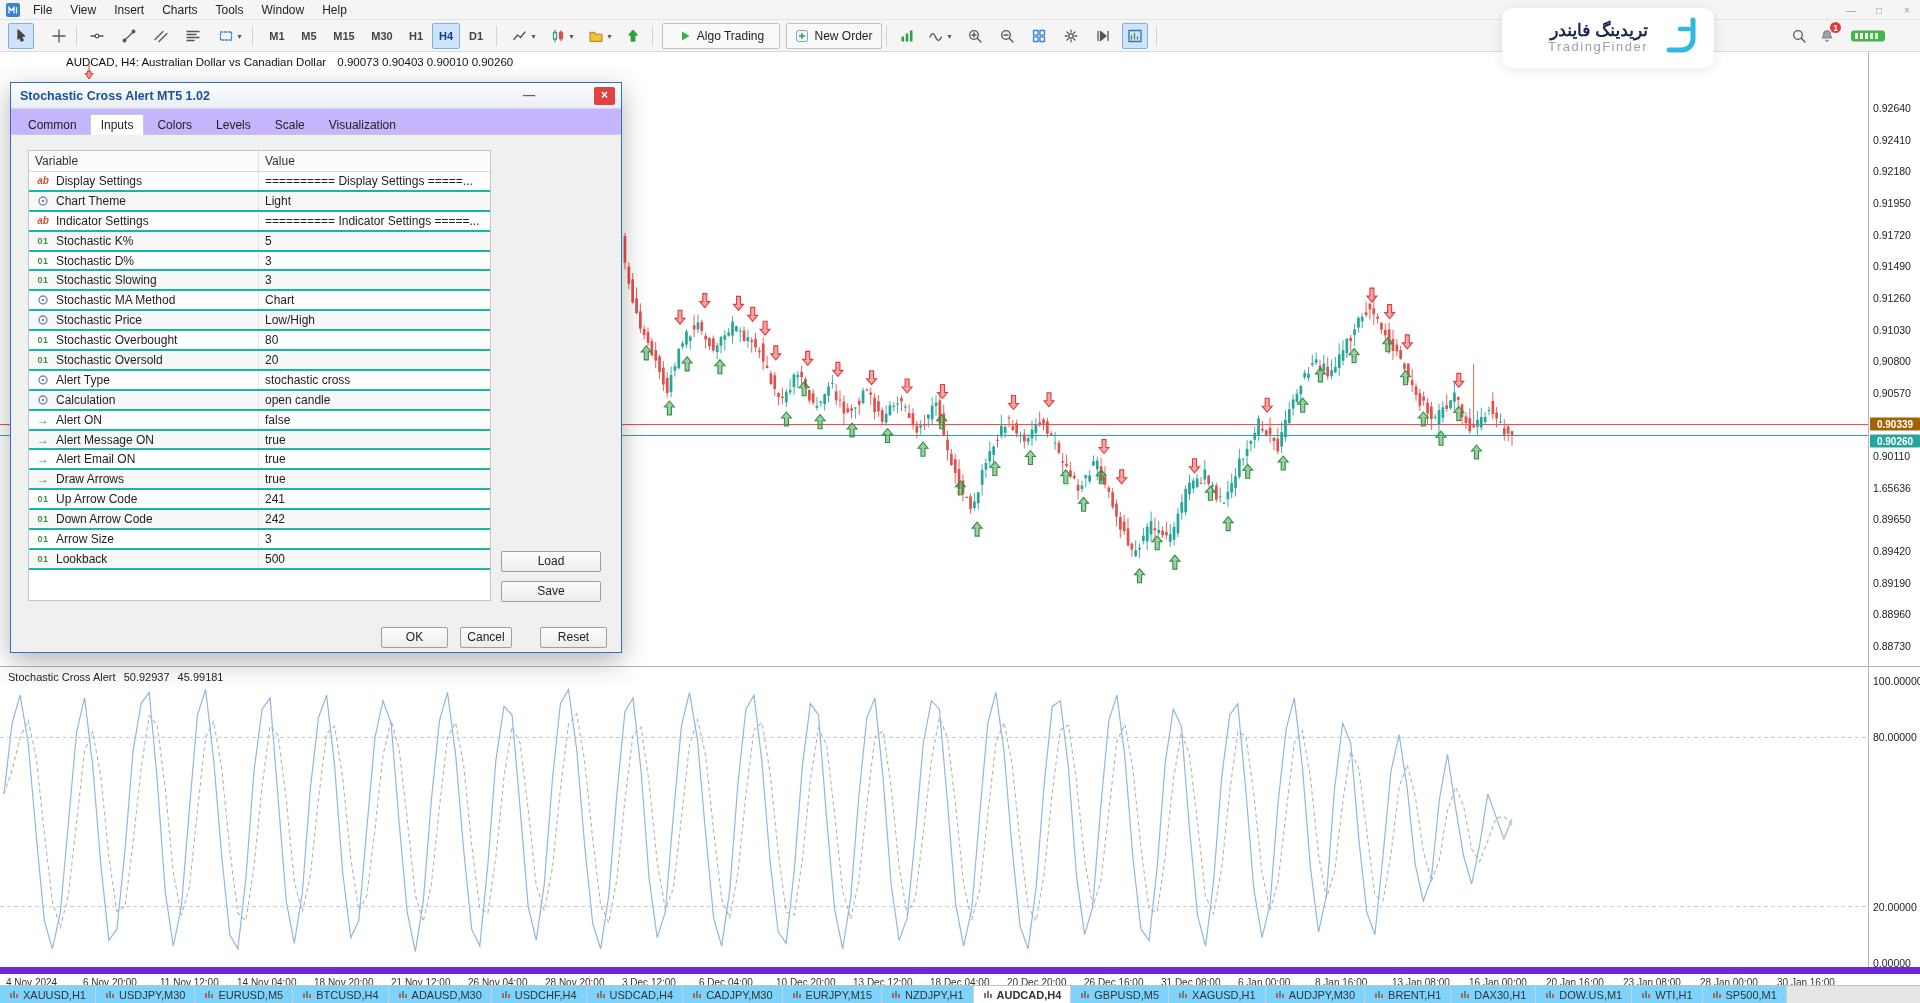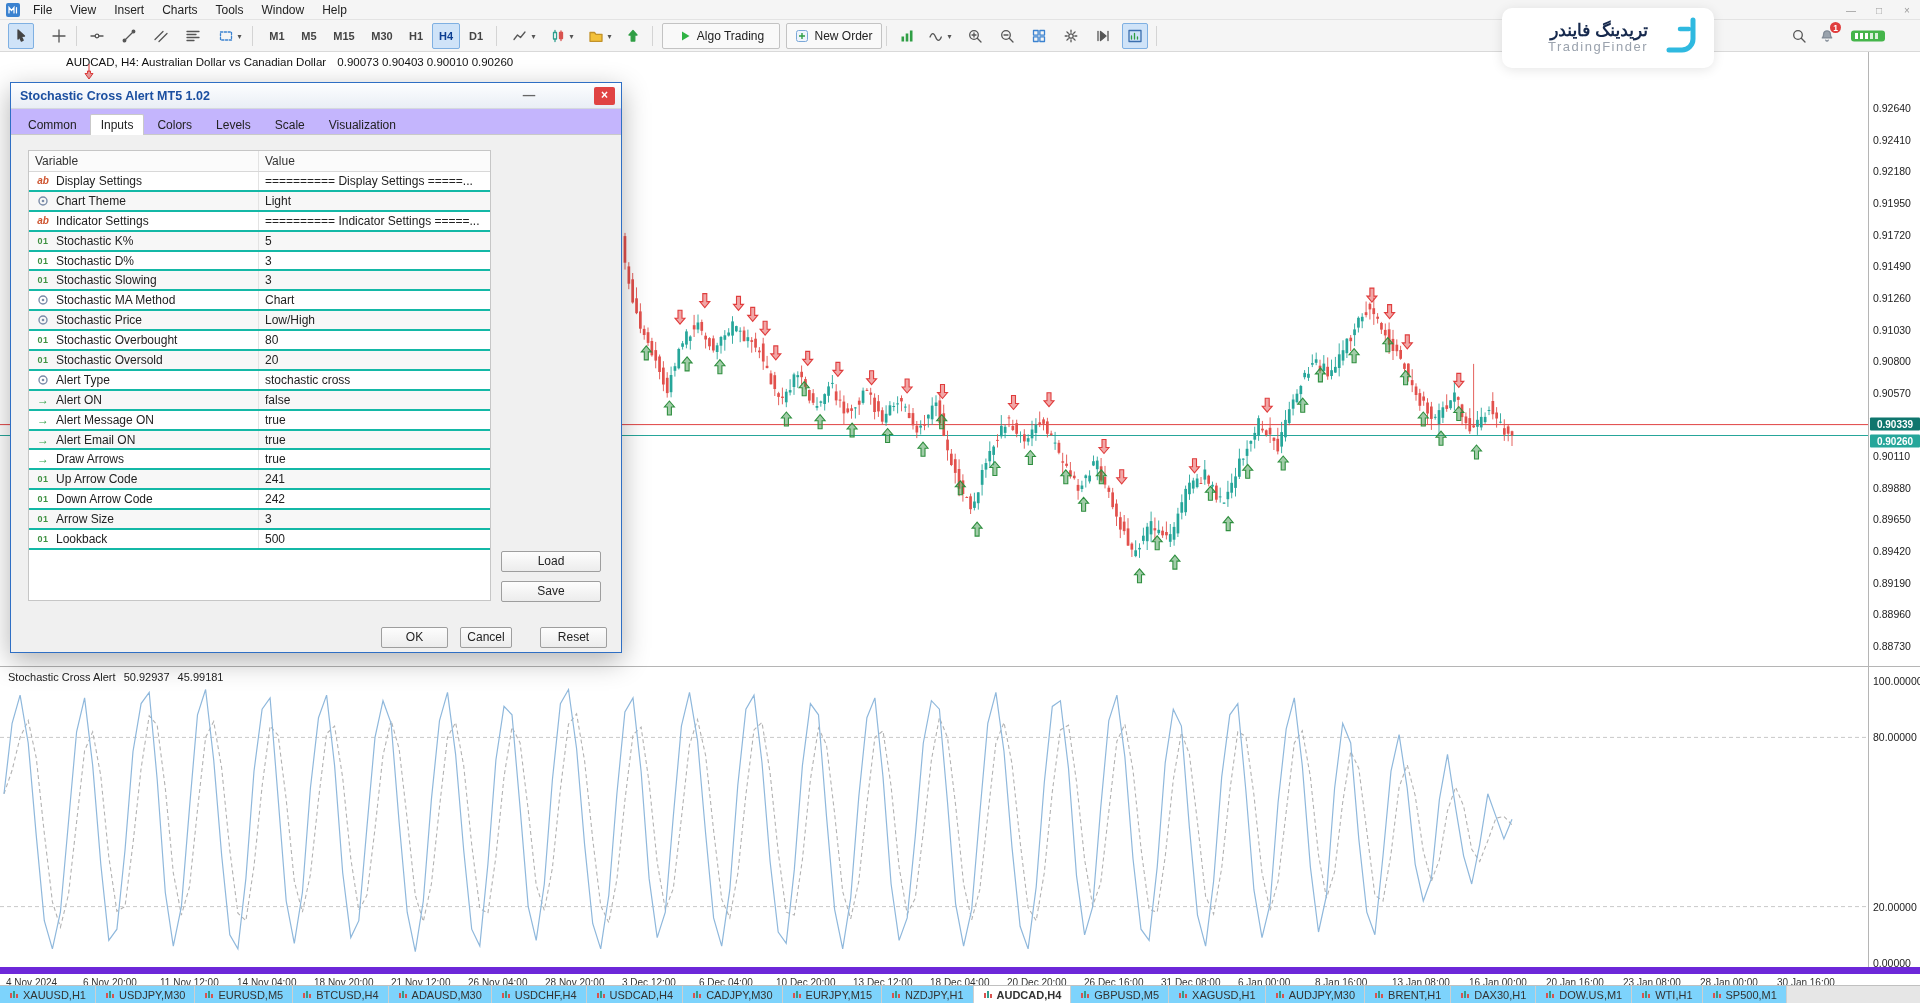--- a/index.html
+++ b/index.html
@@ -842,27 +842,27 @@
       <div class="pa-label" style="top: 87.648px;">0.92410</div>
       <div class="pa-label" style="top: 119.296px;">0.92180</div>
       <div class="pa-label" style="top: 150.944px;">0.91950</div>
       <div class="pa-label" style="top: 182.592px;">0.91720</div>
       <div class="pa-label" style="top: 214.24px;">0.91490</div>
       <div class="pa-label" style="top: 245.888px;">0.91260</div>
       <div class="pa-label" style="top: 277.536px;">0.91030</div>
       <div class="pa-label" style="top: 309.184px;">0.90800</div>
       <div class="pa-label" style="top: 340.832px;">0.90570</div>
       <div class="pa-label" style="top: 404.128px;">0.90110</div>
-      <div class="pa-label" style="top: 435.776px;">0.89880</div>
+      <div class="pa-label" style="top: 435.776px;">1.65636</div>
       <div class="pa-label" style="top: 467.424px;">0.89650</div>
       <div class="pa-label" style="top: 499.072px;">0.89420</div>
       <div class="pa-label" style="top: 530.72px;">0.89190</div>
       <div class="pa-label" style="top: 562.368px;">0.88960</div>
       <div class="pa-label" style="top: 594.016px;">0.88730</div>
-      <div class="pa-badge" style="top: 371.618px; background: #0f766e;">0.90339</div>
+      <div class="pa-badge" style="top: 371.618px; background: #a16207;">0.90339</div>
       <div class="pa-badge" style="top: 389.488px; background: rgb(38, 166, 154);">0.90260</div>
     </div>
 
   <div class="stoch-panel">
     <svg id="stoch-svg" width="1868" height="301">
         <line x1="0" y1="70.4" x2="1868" y2="70.4" stroke="#c9c9c9" stroke-width="1" stroke-dasharray="4 3"></line>
         <line x1="0" y1="239.6" x2="1868" y2="239.6" stroke="#c9c9c9" stroke-width="1" stroke-dasharray="4 3"></line>
         <polyline points="4.0,126.8 12.1,103.3 20.1,70.4 28.2,53.5 36.3,91.1 44.3,166.3 52.4,234.9 60.4,260.3 68.5,227.4 76.6,155.0 84.6,83.6 92.7,64.8 100.8,108.9 108.8,189.8 116.9,244.3 125.0,239.6 133.0,176.6 141.1,101.4 149.2,48.8 157.2,58.2 165.3,121.2 173.3,205.8 181.4,248.1 189.5,219.9 197.5,142.8 205.6,70.4 213.7,54.4 221.7,101.4 229.8,183.2 237.9,246.2 245.9,253.7 254.0,199.2 262.1,119.3 270.1,59.1 278.2,68.5 286.2,132.4 294.3,214.2 302.4,245.2 310.4,207.6 318.5,132.4 326.6,66.6 334.6,59.1 342.7,110.8 350.8,191.7 358.8,243.4 366.9,228.3 375.0,161.6 383.0,88.3 391.1,53.5 399.1,81.7 407.2,152.2 415.3,228.3 423.3,254.6 431.4,217.0 439.5,140.0 447.5,70.4 455.6,55.4 463.7,98.6 471.7,177.6 479.8,241.5 487.9,246.2 495.9,189.8 504.0,109.9 512.0,60.1 520.1,76.0 528.2,142.8 536.2,218.0 544.3,243.4 552.4,201.1 560.4,122.1 568.5,57.2 576.6,46.9 584.6,93.9 592.7,171.9 600.7,238.7 608.8,255.6 616.9,212.3 624.9,133.4 633.0,67.6 641.1,60.1 649.1,115.5 657.2,195.4 665.3,242.4 673.3,221.7 681.4,151.2 689.5,77.9 697.5,52.5 705.6,88.3 713.6,163.5 721.7,232.1 729.8,250.9 737.8,206.7 745.9,127.7 754.0,62.9 762.0,55.4 770.1,106.1 778.2,185.1 786.2,245.2 794.3,248.1 802.4,192.6 810.4,112.7 818.5,61.0 826.5,77.9 834.6,146.5 842.7,224.6 850.7,251.8 858.8,214.2 866.9,137.1 874.9,70.4 883.0,63.8 891.1,119.3 899.1,200.1 907.2,247.1 915.3,231.1 923.3,165.3 931.4,93.0 939.4,50.7 947.5,70.4 955.6,138.1 963.6,217.0 971.7,252.8 979.8,222.7 987.8,148.4 995.9,76.0 1004.0,55.4 1012.0,96.7 1020.1,174.7 1028.1,240.5 1036.2,253.7 1044.3,205.8 1052.3,124.9 1060.4,62.9 1068.5,58.2 1076.5,114.6 1084.6,192.6 1092.7,238.7 1100.7,216.1 1108.8,144.7 1116.9,74.2 1124.9,57.2 1133.0,103.3 1141.0,181.3 1149.1,242.4 1157.2,245.2 1165.2,189.8 1173.3,112.7 1181.4,65.7 1189.4,87.3 1197.5,155.9 1205.6,229.3 1213.6,247.1 1221.7,201.1 1229.8,124.0 1237.8,64.8 1245.9,69.5 1253.9,127.7 1262.0,205.8 1270.1,243.4 1278.1,214.2 1286.2,144.7 1294.3,76.0 1302.3,63.8 1310.4,109.9 1318.5,187.9 1326.5,231.1 1334.6,204.8 1342.7,135.3 1350.7,84.5 1358.8,101.4 1366.8,164.4 1374.9,228.3 1383.0,234.0 1391.0,187.0 1399.1,120.2 1407.2,97.7 1415.2,128.7 1423.3,184.1 1431.4,214.2 1439.4,192.6 1447.5,143.7 1455.6,120.2 1463.6,139.0 1471.7,182.3 1479.7,194.5 1487.8,173.8 1495.9,151.2 1503.9,149.4 1512.0,157.8 " fill="none" stroke="#b3b3b3" stroke-width="1.1" stroke-dasharray="4 3"></polyline>
         <polyline points="4.0,126.8 12.1,56.3 20.1,28.1 28.2,76.0 36.3,169.1 44.3,253.7 52.4,281.9 60.4,245.2 68.5,155.0 76.6,64.8 84.6,30.9 92.7,98.6 100.8,197.3 108.8,273.4 116.9,262.2 125.0,183.2 133.0,84.5 141.1,36.6 149.2,25.3 157.2,112.7 165.3,225.5 173.3,279.1 181.4,239.6 189.5,140.9 197.5,47.8 205.6,22.5 213.7,93.0 221.7,188.8 229.8,267.8 237.9,281.9 245.9,211.4 254.0,104.2 262.1,42.2 270.1,30.9 278.2,132.4 286.2,234.0 294.3,276.3 302.4,225.5 310.4,121.2 318.5,50.7 326.6,28.1 334.6,98.6 342.7,205.8 350.8,270.6 358.8,253.7 366.9,160.6 375.0,70.4 383.0,33.7 391.1,56.3 399.1,155.0 407.2,245.2 415.3,284.7 423.3,234.0 431.4,132.4 439.5,53.5 447.5,25.3 455.6,87.3 463.7,183.2 471.7,262.2 479.8,279.1 487.9,197.3 495.9,93.0 504.0,39.4 512.0,47.8 520.1,140.9 528.2,239.6 536.2,273.4 544.3,217.0 552.4,112.7 560.4,36.6 568.5,22.5 576.6,81.7 584.6,177.6 592.7,256.5 600.7,281.9 608.8,228.3 616.9,126.8 624.9,45.0 633.0,30.9 641.1,104.2 649.1,211.4 657.2,270.6 665.3,245.2 673.3,149.4 681.4,59.1 689.5,25.3 697.5,73.2 705.6,166.3 713.6,250.9 721.7,279.1 729.8,222.7 737.8,118.3 745.9,42.2 754.0,28.1 762.0,95.8 770.1,194.5 778.2,265.0 786.2,276.3 794.3,202.9 802.4,98.6 810.4,36.6 818.5,47.8 826.5,149.4 834.6,242.4 842.7,281.9 850.7,231.1 858.8,129.6 866.9,50.7 874.9,30.9 883.0,109.9 891.1,217.0 899.1,273.4 907.2,250.9 915.3,169.1 923.3,76.0 931.4,33.7 939.4,42.2 947.5,135.3 955.6,236.8 963.6,279.1 971.7,242.4 979.8,146.5 987.8,56.3 995.9,25.3 1004.0,84.5 1012.0,180.4 1020.1,259.3 1028.1,281.9 1036.2,219.9 1044.3,115.5 1052.3,39.4 1060.4,33.7 1068.5,101.4 1076.5,208.6 1084.6,267.8 1092.7,239.6 1100.7,140.9 1108.8,53.5 1116.9,28.1 1124.9,90.1 1133.0,191.7 1141.0,262.2 1149.1,273.4 1157.2,200.1 1165.2,95.8 1173.3,42.2 1181.4,59.1 1189.4,160.6 1197.5,248.1 1205.6,279.1 1213.6,214.2 1221.7,109.9 1229.8,47.8 1237.8,36.6 1245.9,124.0 1253.9,222.7 1262.0,270.6 1270.1,236.8 1278.1,135.3 1286.2,61.9 1294.3,30.9 1302.3,98.6 1310.4,200.1 1318.5,265.0 1326.5,228.3 1334.6,121.2 1342.7,56.3 1350.7,76.0 1358.8,171.9 1366.8,245.2 1374.9,267.8 1383.0,188.8 1391.0,104.2 1399.1,67.6 1407.2,121.2 1415.2,197.3 1423.3,234.0 1431.4,211.4 1439.4,132.4 1447.5,87.3 1455.6,140.9 1463.6,188.8 1471.7,217.0 1479.7,177.6 1487.8,126.8 1495.9,149.4 1503.9,171.9 1512.0,152.2 " fill="none" stroke="#8fb8dc" stroke-width="1.2"></polyline>
       </svg>
@@ -1188,20 +1188,32 @@
                   <circle cx="6" cy="6" r="1.3" fill="#7a8ba8"></circle>
                 </svg>
               </span>
               <span class="p-name">Alert Type</span>
             </div>
             <div class="col-val">stochastic cross</div>
           </div>
           <div class="param-row">
             <div class="col-var">
               <span class="p-icon">
+                <svg width="12" height="12" viewBox="0 0 12 12">
+                  <circle cx="6" cy="6" r="4" fill="none" stroke="#7a8ba8" stroke-width="1.4"></circle>
+                  <circle cx="6" cy="6" r="1.3" fill="#7a8ba8"></circle>
+                </svg>
+              </span>
+              <span class="p-name">Calculation</span>
+            </div>
+            <div class="col-val">open candle</div>
+          </div>
+          <div class="param-row">
+            <div class="col-var">
+              <span class="p-icon">
                 <span class="p-bool">→</span>
               </span>
               <span class="p-name">Alert ON</span>
             </div>
             <div class="col-val">false</div>
           </div>
           <div class="param-row">
             <div class="col-var">
               <span class="p-icon">
                 <span class="p-bool">→</span>

